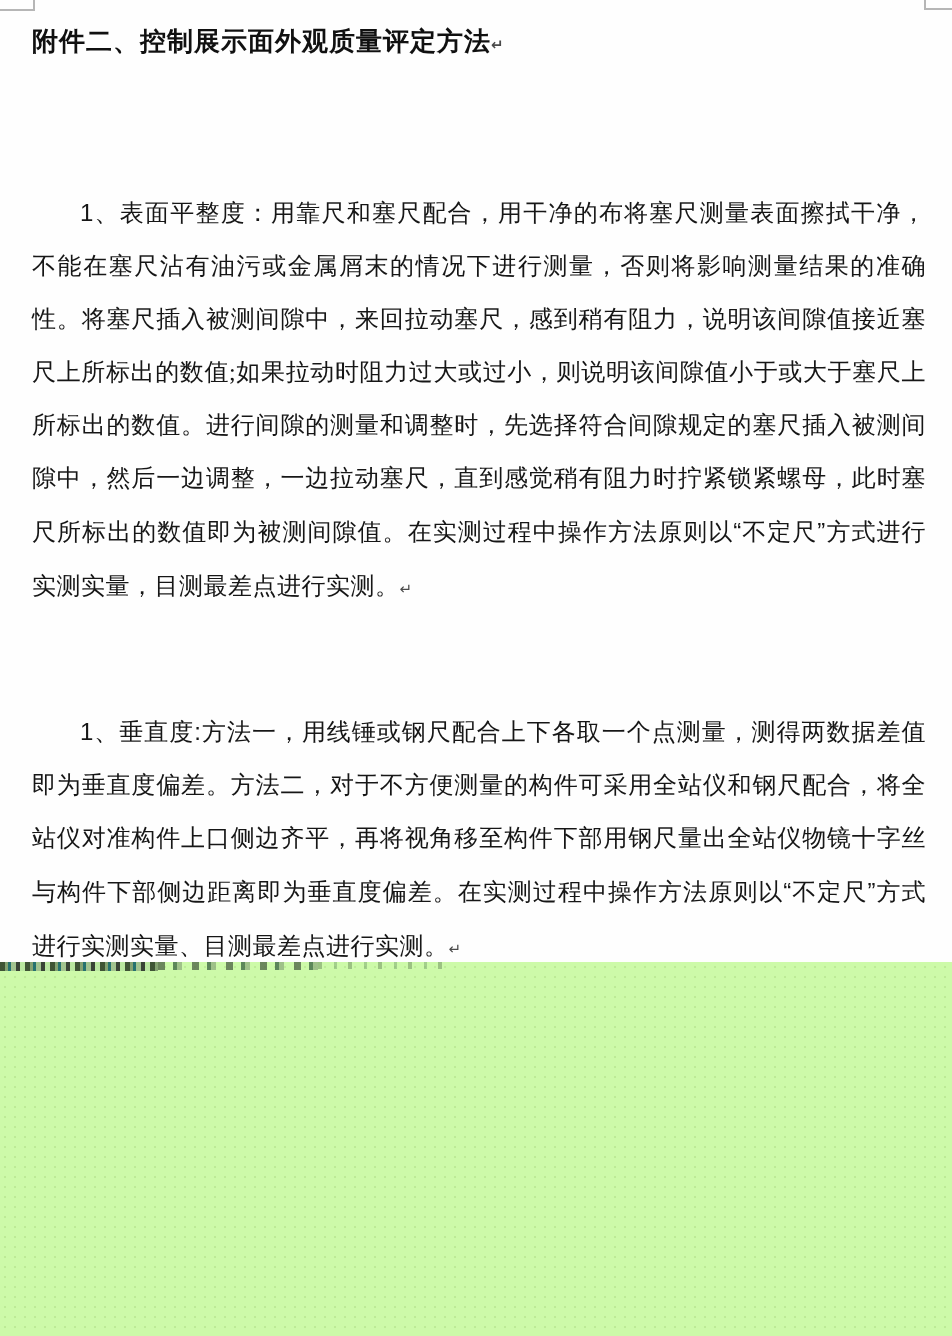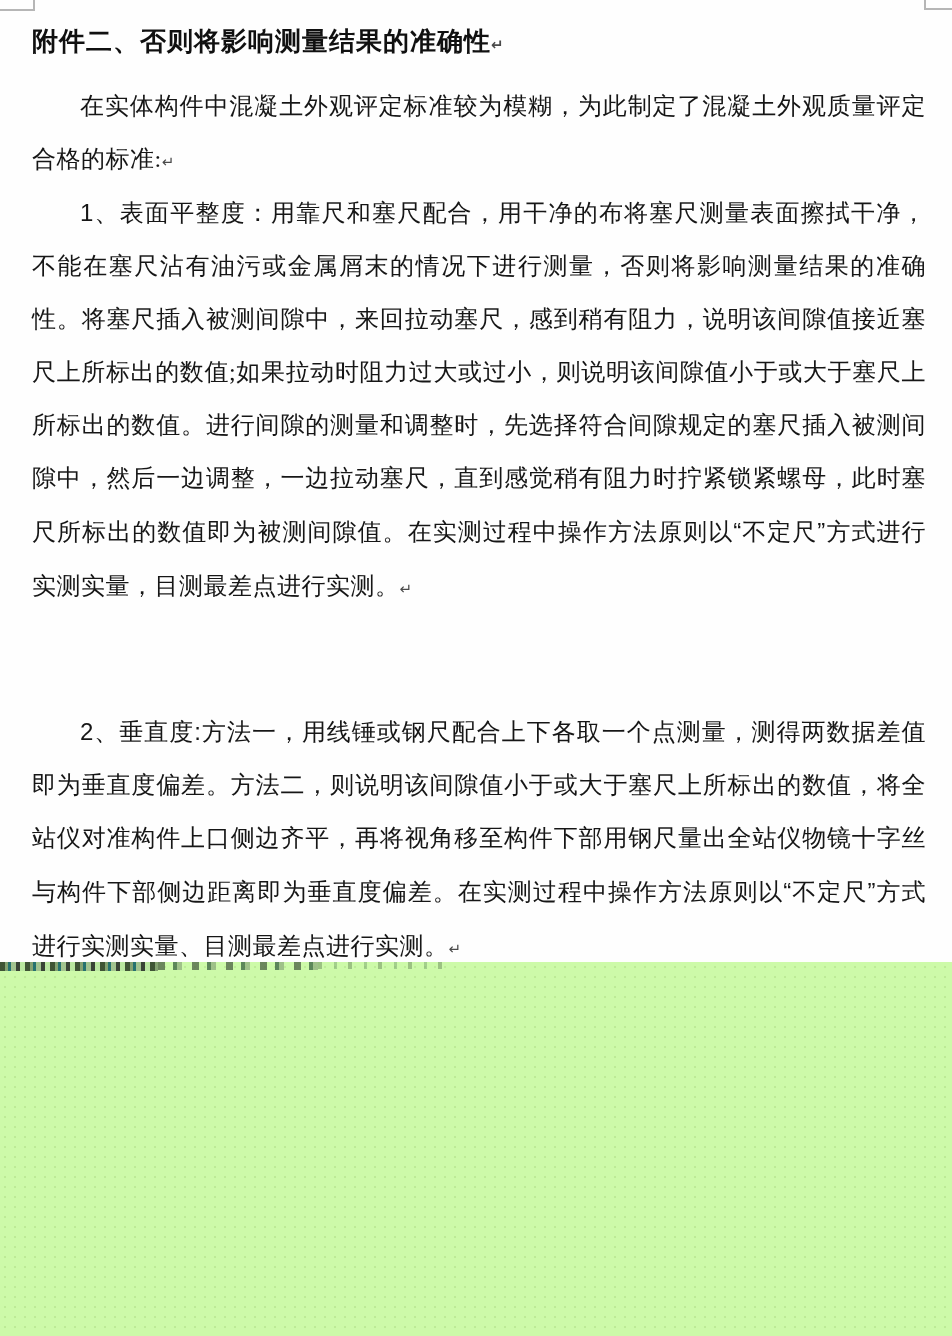--- a/index.html
+++ b/index.html
@@ -74,27 +74,26 @@
 </head>
 <body>
 
 <div class="page">
 
   <div class="cm cm-tl-v"></div>
   <div class="cm cm-tl-h"></div>
   <div class="cm cm-tr-v"></div>
   <div class="cm cm-tr-h"></div>
 
-  <h1 class="doc-title"><span>附件二、否则将影响测量结果的准确性</span><span class="pmark">↵</span></h1>
+  <h1 class="doc-title"><span>附件二、控制展示面外观质量评定方法</span><span class="pmark">↵</span></h1>
 
-  <p class="par par-1"><span class="run">在实体构件中混凝土外观评定标准较为模糊，为此制定了混凝土外观质量评定合格的标准:</span><span class="pmark">↵</span></p>
 
   <p class="par par-2"><span class="run run-bold">1、表面平整度：</span><span class="run">用靠尺和塞尺配合，用干净的布将塞尺测量表面擦拭干净，不能在塞尺沾有油污或金属屑末的情况下进行测量，否则将影响测量结果的准确性。将塞尺插入被测间隙中，来回拉动塞尺，感到稍有阻力，说明该间隙值接近塞尺上所标出的数值;如果拉动时阻力过大或过小，则说明该间隙值小于或大于塞尺上所标出的数值。进行间隙的测量和调整时，先选择符合间隙规定的塞尺插入被测间隙中，然后一边调整，一边拉动塞尺，直到感觉稍有阻力时拧紧锁紧螺母，此时塞尺所标出的数值即为被测间隙值。</span><span class="run run-bold">在实测过程中操作方法原则以“不定尺”方式进行实测实量，目测最差点进行实测。</span><span class="pmark">↵</span></p>
 
-  <p class="par par-3"><span class="run run-bold">2、垂直度:</span><span class="run">方法一，用线锤或钢尺配合上下各取一个点测量，测得两数据差值即为垂直度偏差。方法二，则说明该间隙值小于或大于塞尺上所标出的数值，将全站仪对准构件上口侧边齐平，再将视角移至构件下部用钢尺量出全站仪物镜十字丝与构件下部侧边距离即为垂直度偏差。</span><span class="run run-bold">在实测过程中操作方法原则以“不定尺”方式进行实测实量、目测最差点进行实测。</span><span class="pmark">↵</span></p>
+  <p class="par par-3"><span class="run run-bold">1、垂直度:</span><span class="run">方法一，用线锤或钢尺配合上下各取一个点测量，测得两数据差值即为垂直度偏差。方法二，对于不方便测量的构件可采用全站仪和钢尺配合，将全站仪对准构件上口侧边齐平，再将视角移至构件下部用钢尺量出全站仪物镜十字丝与构件下部侧边距离即为垂直度偏差。</span><span class="run run-bold">在实测过程中操作方法原则以“不定尺”方式进行实测实量、目测最差点进行实测。</span><span class="pmark">↵</span></p>
 
 </div>
 
 <div class="desktop">
   <div class="artifact artifact-a"></div>
   <div class="artifact artifact-b"></div>
   <div class="artifact artifact-c"></div>
 </div>
 
 </body></html>

